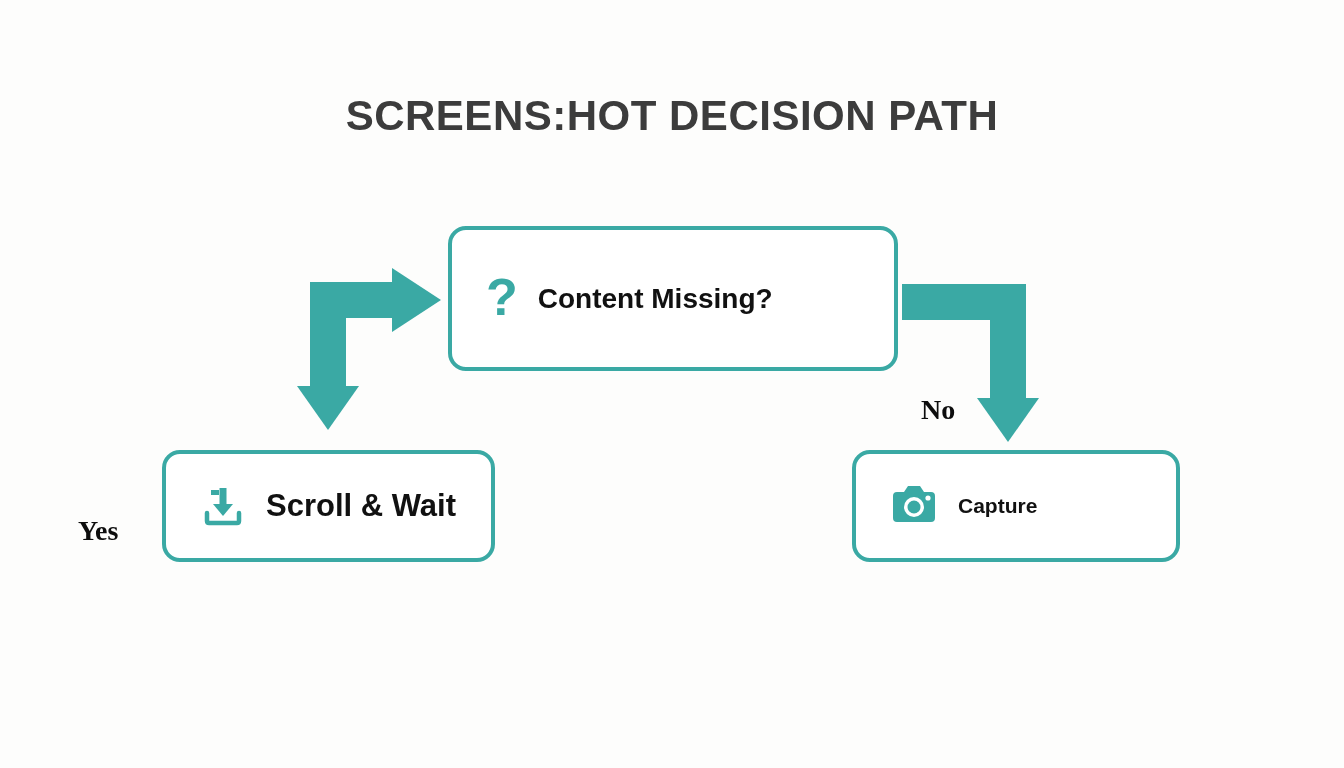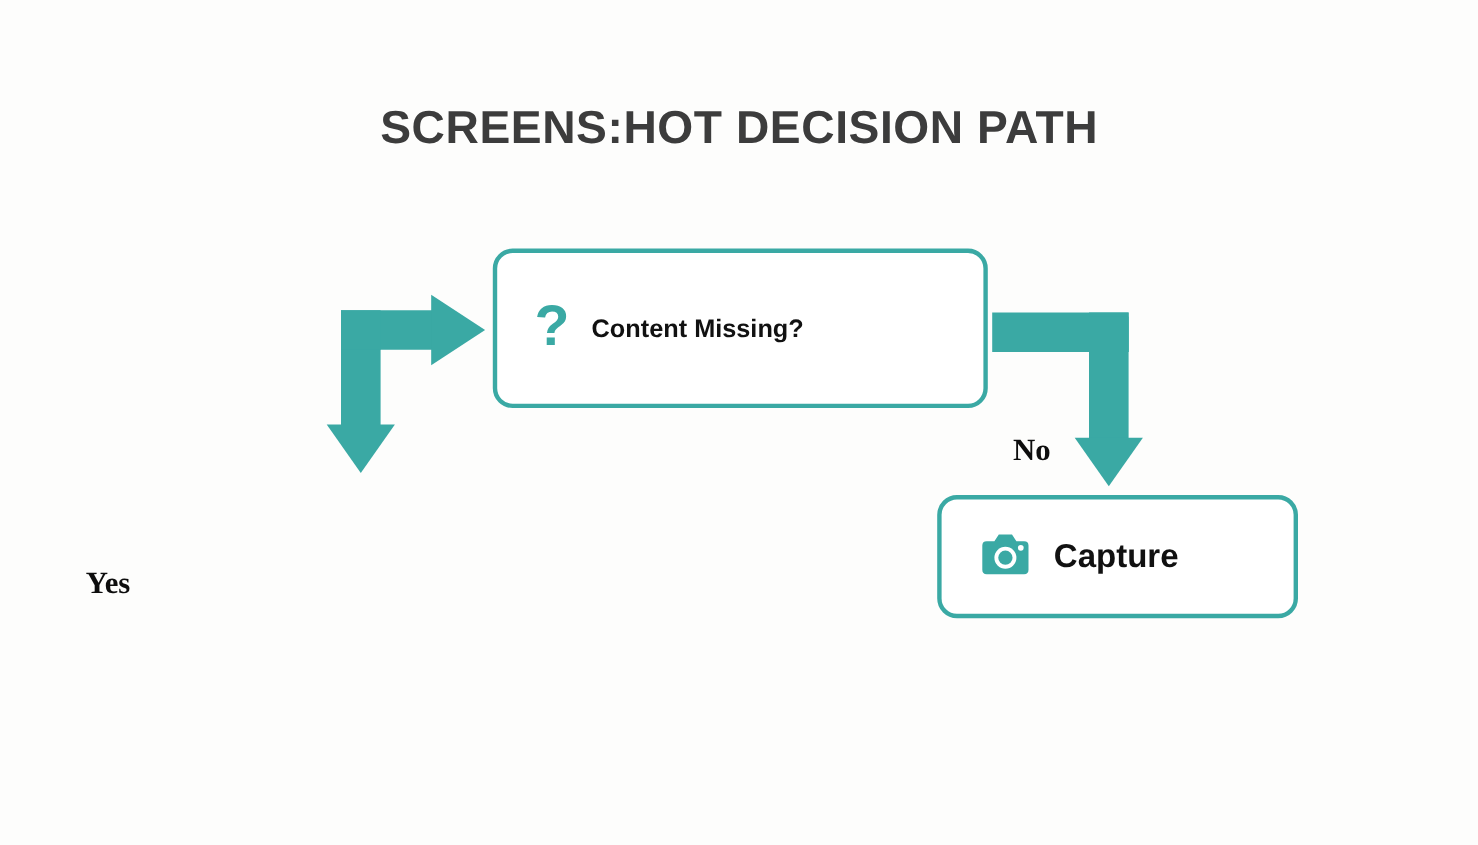--- a/index.html
+++ b/index.html
@@ -57,21 +57,21 @@
     color: #111111;
     white-space: nowrap;
   }
 
   #node-decision {
     left: 448px;
     top: 226px;
     width: 450px;
     height: 145px;
   }
-  #node-decision .node-label { font-size: 23px; }
+  #node-decision .node-label { font-size: 28px; }
   #node-decision .qmark {
     font-family: "Liberation Sans", sans-serif;
     font-size: 52px;
     font-weight: bold;
     color: #3aa9a4;
     line-height: 1;
     margin-top: -4px;
   }
 
   #node-scroll {
@@ -81,21 +81,21 @@
     height: 112px;
   }
   #node-scroll .node-label { font-size: 31px; }
 
   #node-capture {
     left: 852px;
     top: 450px;
     width: 328px;
     height: 112px;
   }
-  #node-capture .node-label { font-size: 30px; }
+  #node-capture .node-label { font-size: 21px; }
 
   
   .edge-label {
     position: absolute;
     font-family: Liberation Serif, serif;
     font-size: 28px;
     font-weight: bold;
     color: #0d0d0d;
     white-space: nowrap;
   }
@@ -146,20 +146,35 @@
     </g>
   </svg>
 
   <div class="node" id="node-decision">
     <span class="node-icon">
       <span class="qmark">?</span>
     </span>
     <span class="node-label">Content Missing?</span>
   </div>
 
+  <div class="node" id="node-scroll">
+    <span class="node-icon">
+      <svg width="46" height="46" viewBox="0 0 46 46" xmlns="http://www.w3.org/2000/svg">
+
+        <path d="M 7 30 L 7 38 Q 7 40 9 40 L 37 40 Q 39 40 39 38 L 39 30" fill="none" stroke="#3aa9a4" stroke-width="4.5" stroke-linecap="round" stroke-linejoin="round"></path>
+
+        <rect x="19.5" y="5" width="7" height="19" fill="#3aa9a4"></rect>
+
+        <path d="M 13 21 L 33 21 L 23 33 Z" fill="#3aa9a4"></path>
+
+        <path d="M 11 7 L 19 7 L 19 12 L 11 12 Z" fill="#3aa9a4"></path>
+      </svg>
+    </span>
+    <span class="node-label">Scroll &amp; Wait</span>
+  </div>
 
   <div class="node" id="node-capture">
     <span class="node-icon">
       <svg width="48" height="44" viewBox="0 0 48 44" xmlns="http://www.w3.org/2000/svg">
 
         <path d="M 3 12 Q 3 8 7 8 L 14 8 L 18 2 L 30 2 L 34 8 L 41 8 Q 45 8 45 12 L 45 34 Q 45 38 41 38 L 7 38 Q 3 38 3 34 Z" fill="#3aa9a4"></path>
 
         <circle cx="24" cy="23" r="10" fill="#ffffff"></circle>
         <circle cx="24" cy="23" r="6.5" fill="#3aa9a4"></circle>
 

